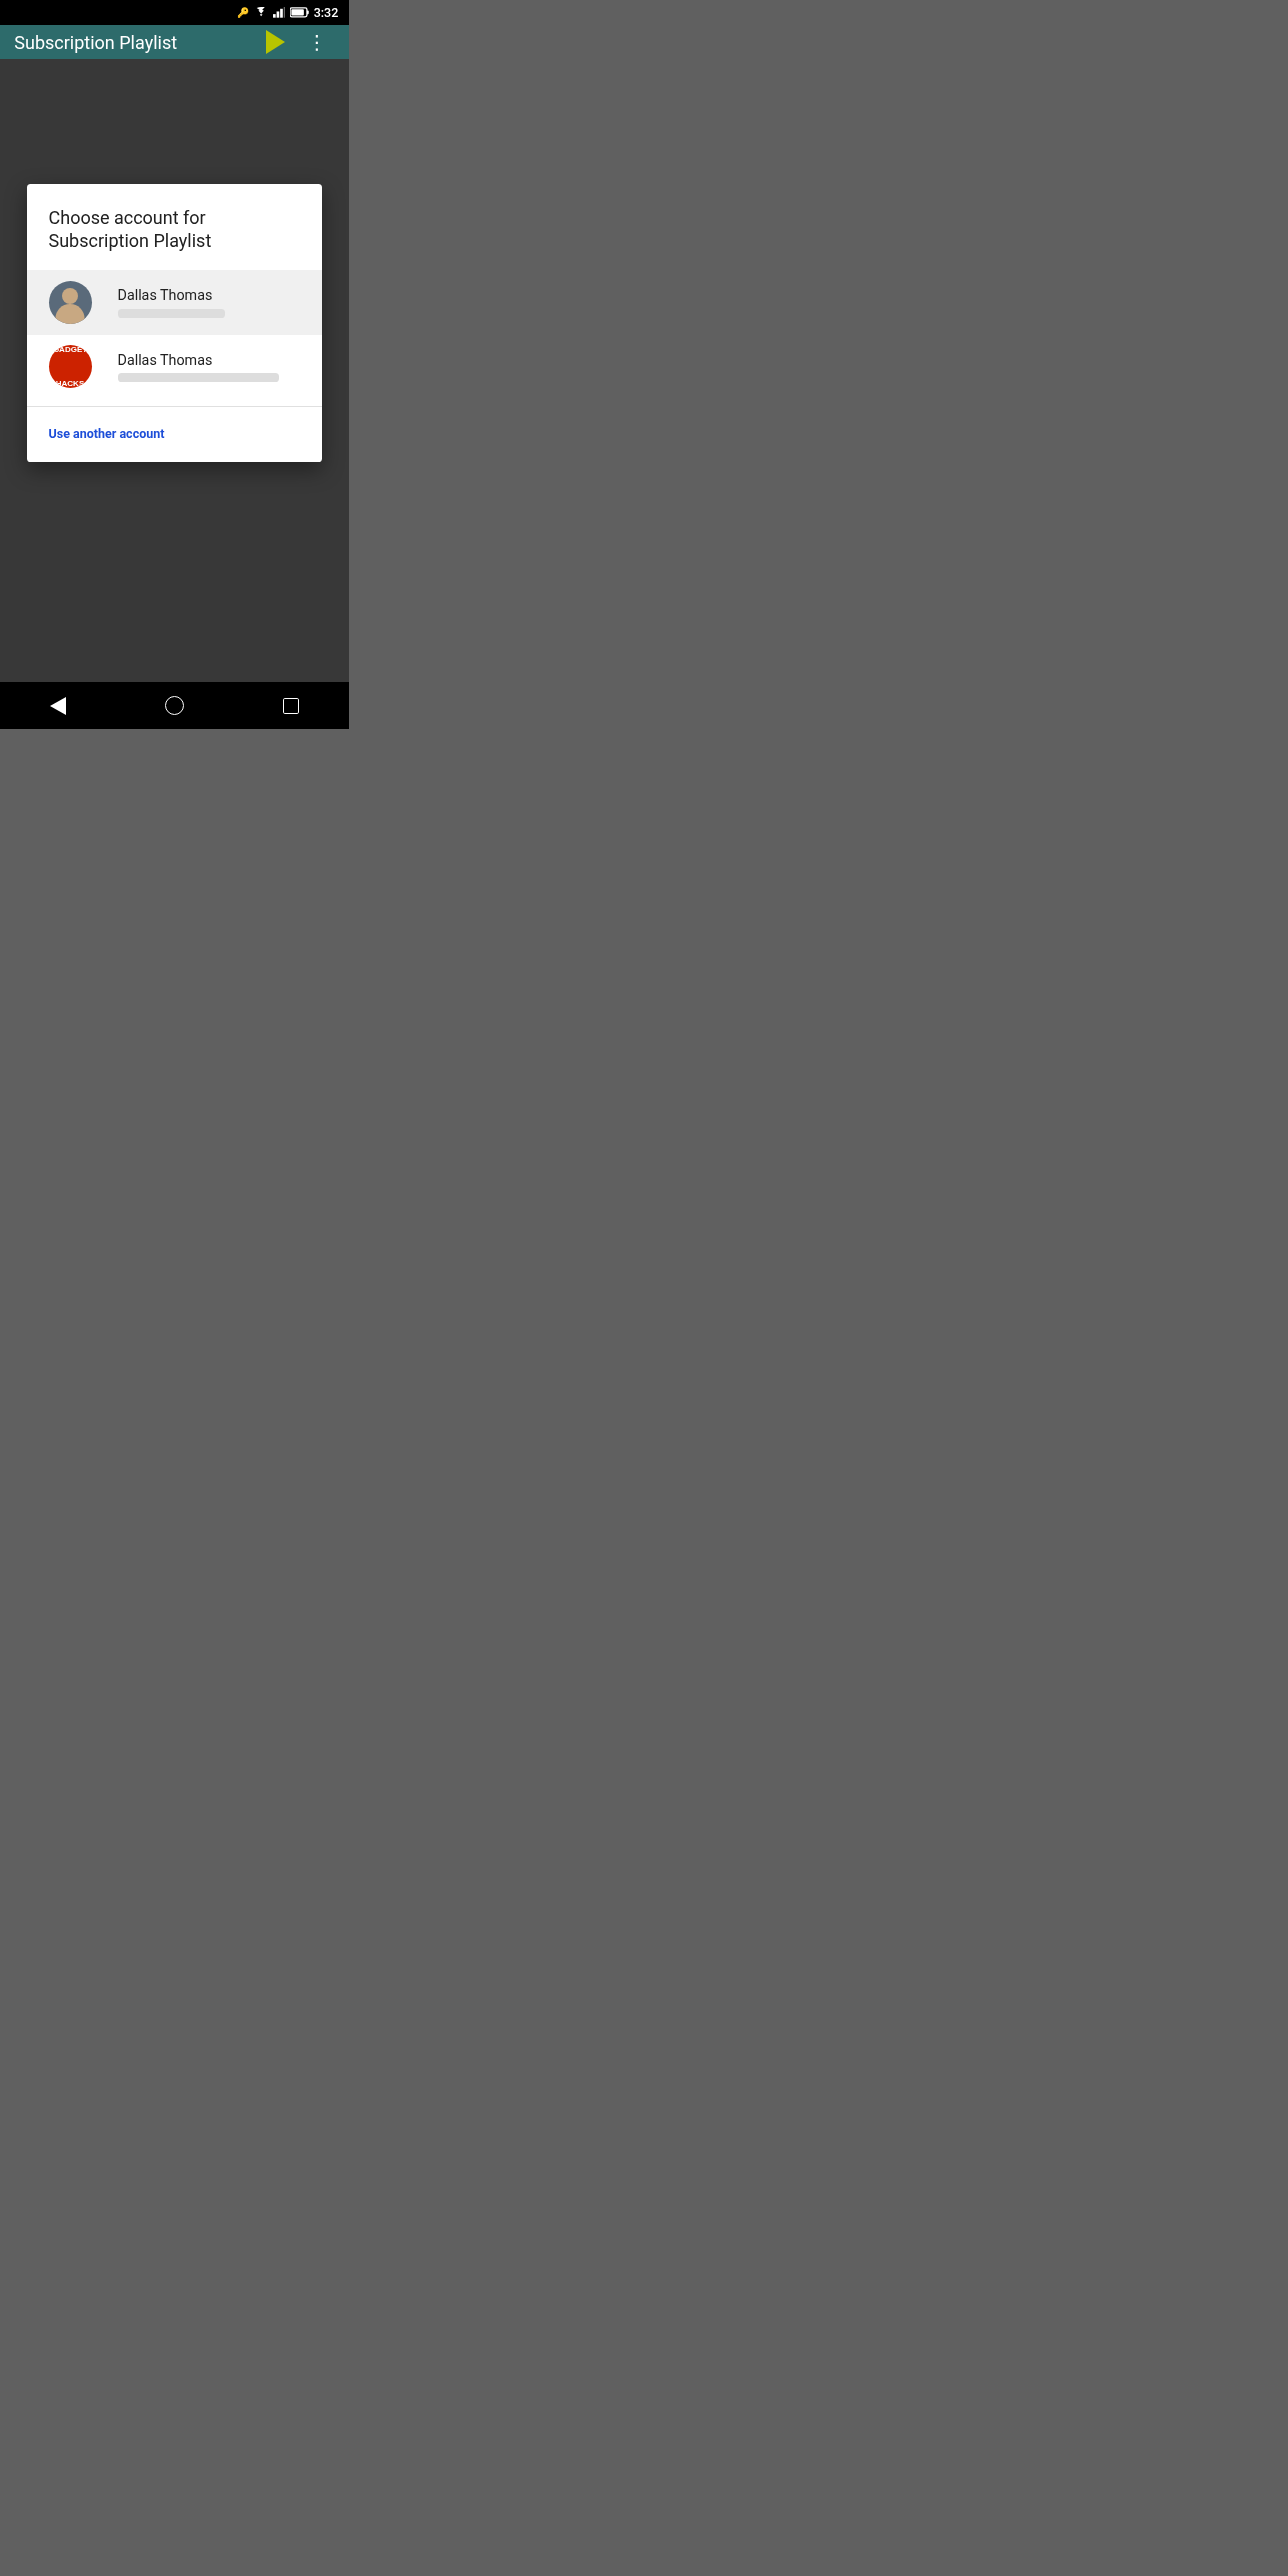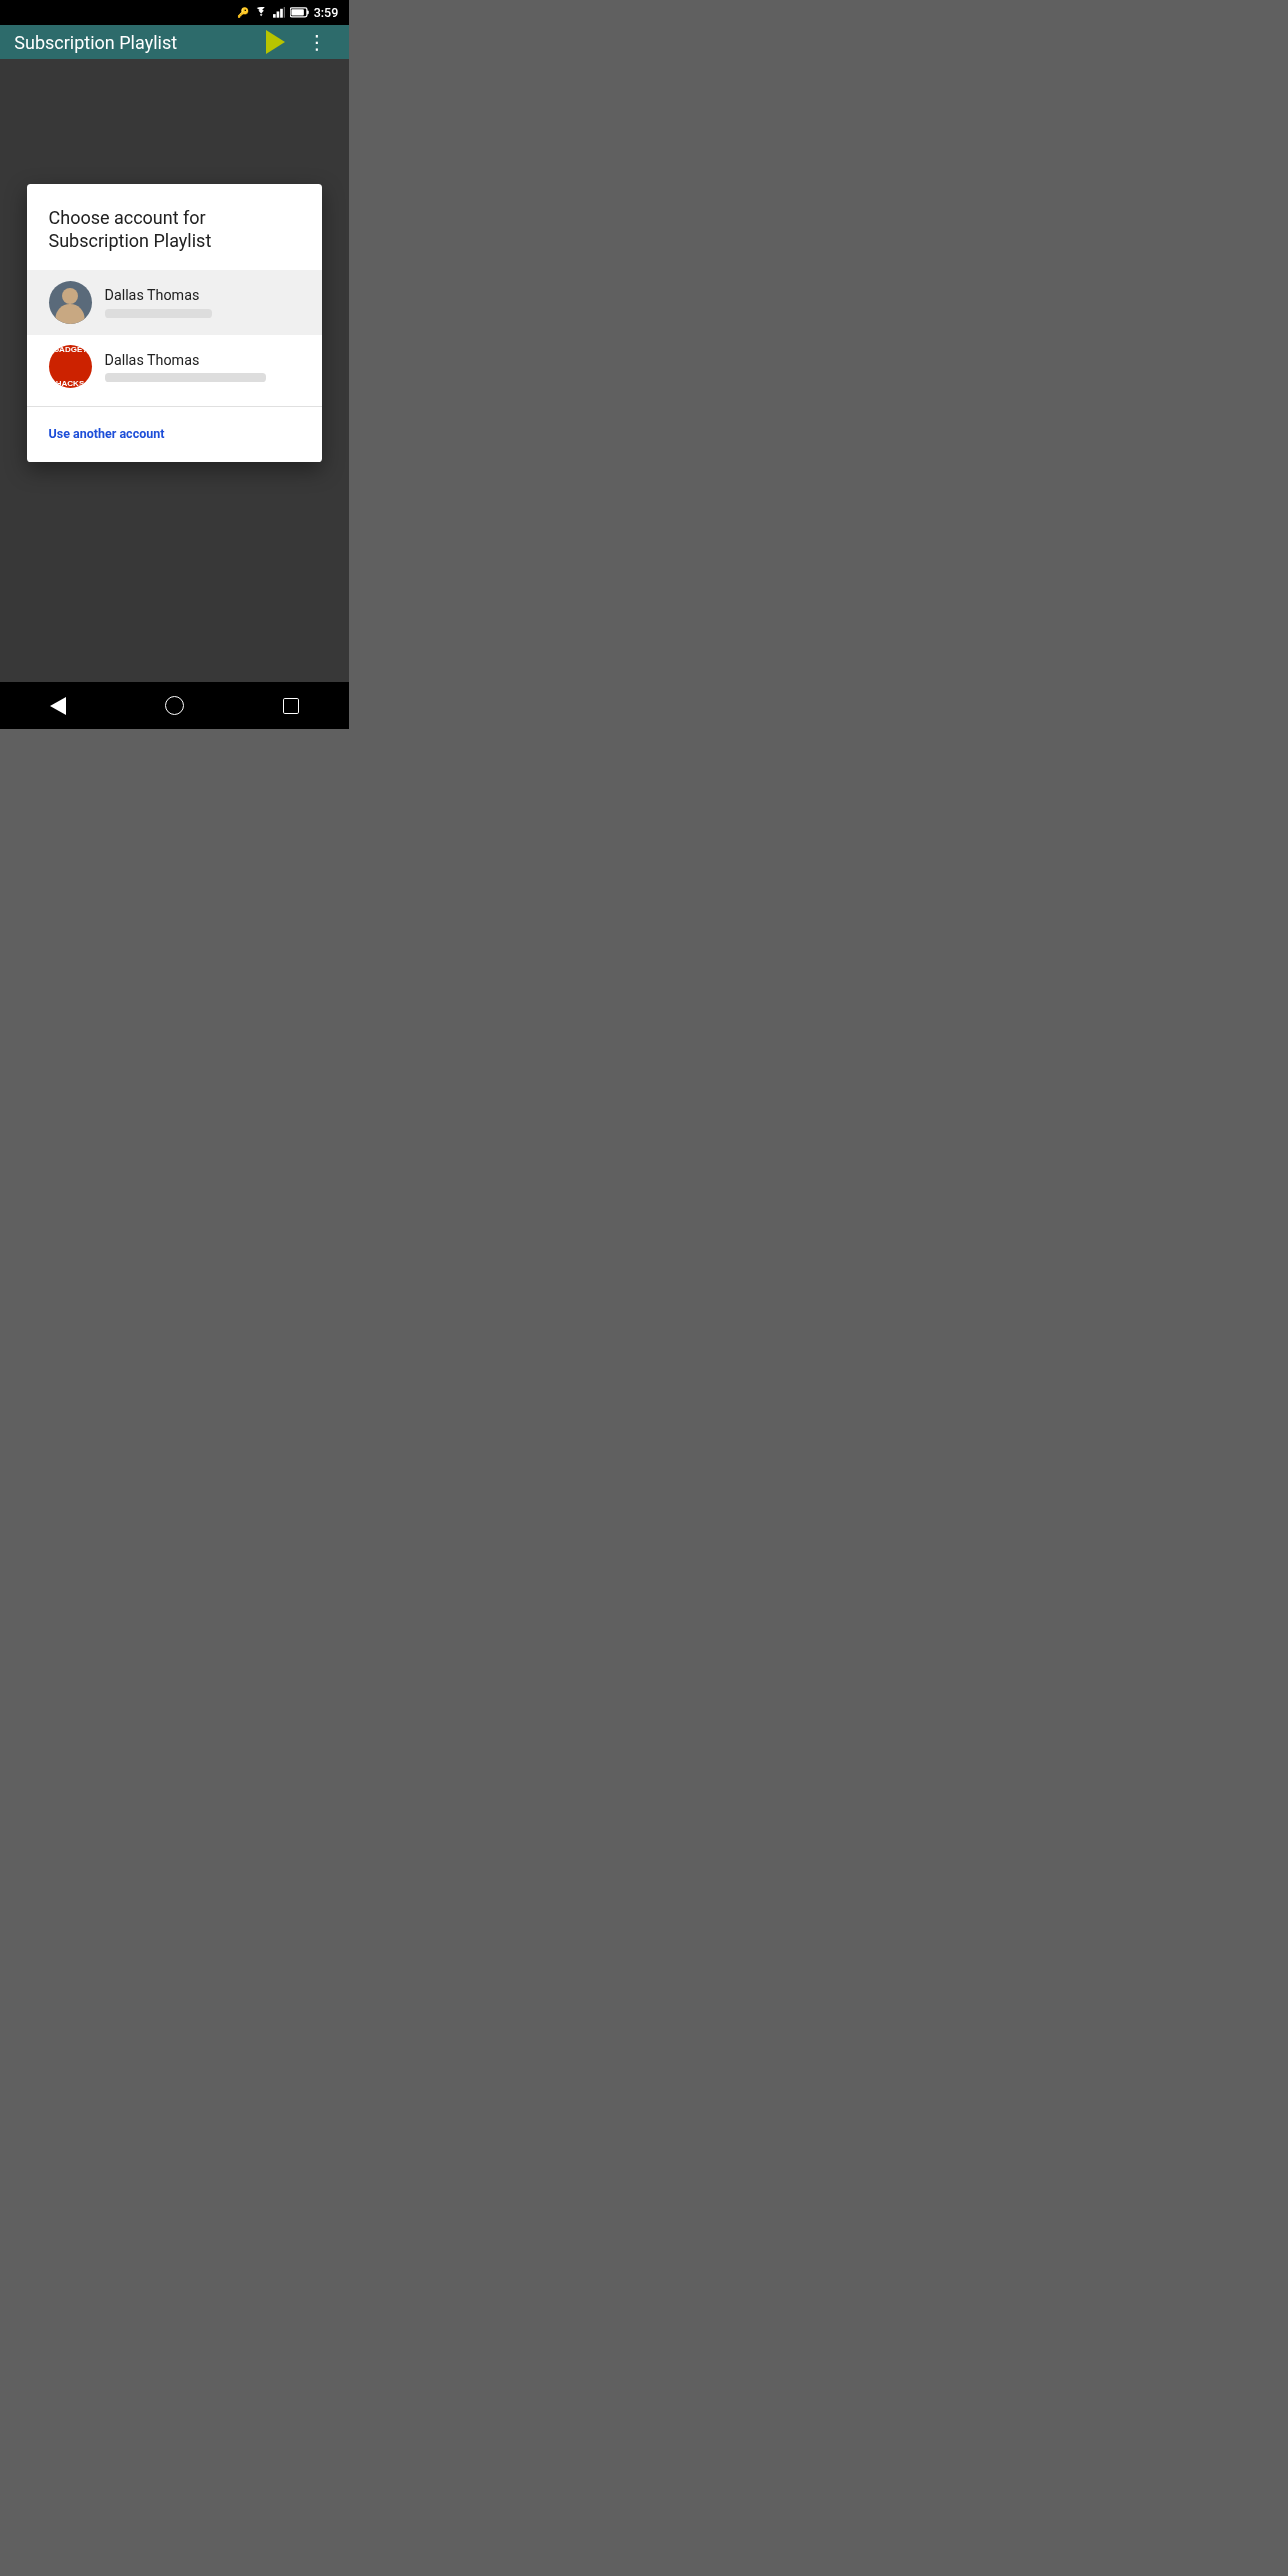--- a/index.html
+++ b/index.html
@@ -129,21 +129,21 @@
       padding: 0 21.5px 18px 21.5px;
       line-height: 1.3;
     }
 
     
     .account-item {
       display: flex;
       align-items: center;
       padding: 10.7px 21.5px;
       cursor: pointer;
-      gap: 13px;
+      gap: 26px;
     }
 
     .account-item.selected {
       background: #f0f0f0;
     }
 
     .avatar {
       width: 43px;
       height: 43px;
       border-radius: 50%;
@@ -303,21 +303,21 @@
       <rect x="4" y="5" width="3" height="7" fill="white"></rect>
       <rect x="8" y="2" width="3" height="10" fill="white"></rect>
       <rect x="12" y="0" width="2" height="12" fill="white" opacity="0.4"></rect>
     </svg>
 
     <svg width="19.7" height="10.7" viewBox="0 0 22 12">
       <rect x="0" y="1" width="19" height="10" rx="2" ry="2" stroke="white" stroke-width="1.5" fill="none"></rect>
       <rect x="19" y="4" width="2" height="4" rx="1" fill="white"></rect>
       <rect x="1.5" y="2.5" width="14" height="7" rx="1" fill="white"></rect>
     </svg>
-    <span class="status-time">3:59</span>
+    <span class="status-time">3:32</span>
   </div>
 </div>
 
 <div class="app-bar">
   <span class="app-bar-title">Subscription Playlist</span>
   <div class="app-bar-actions">
     <button class="play-btn">
       <div class="play-triangle"></div>
     </button>
     <button class="more-btn">⋮</button>

